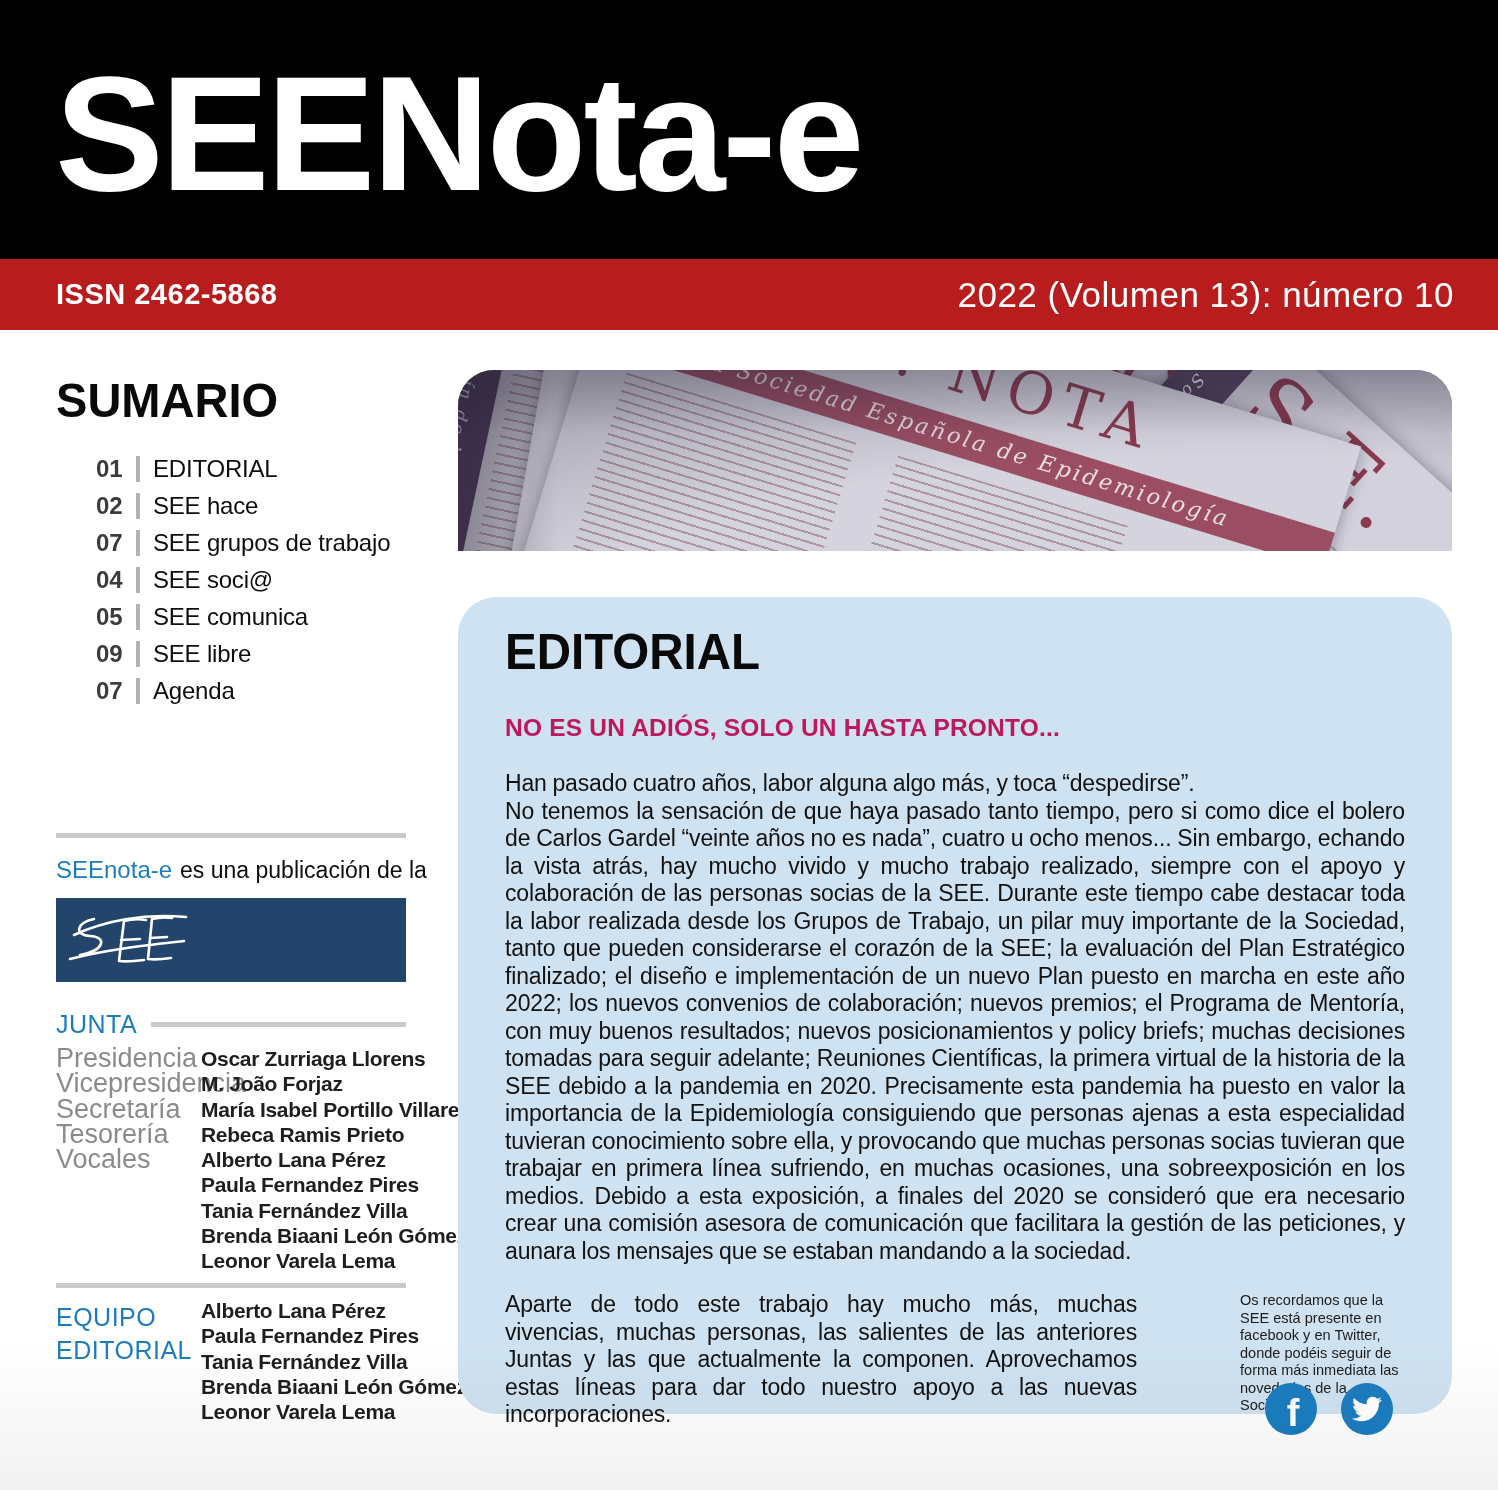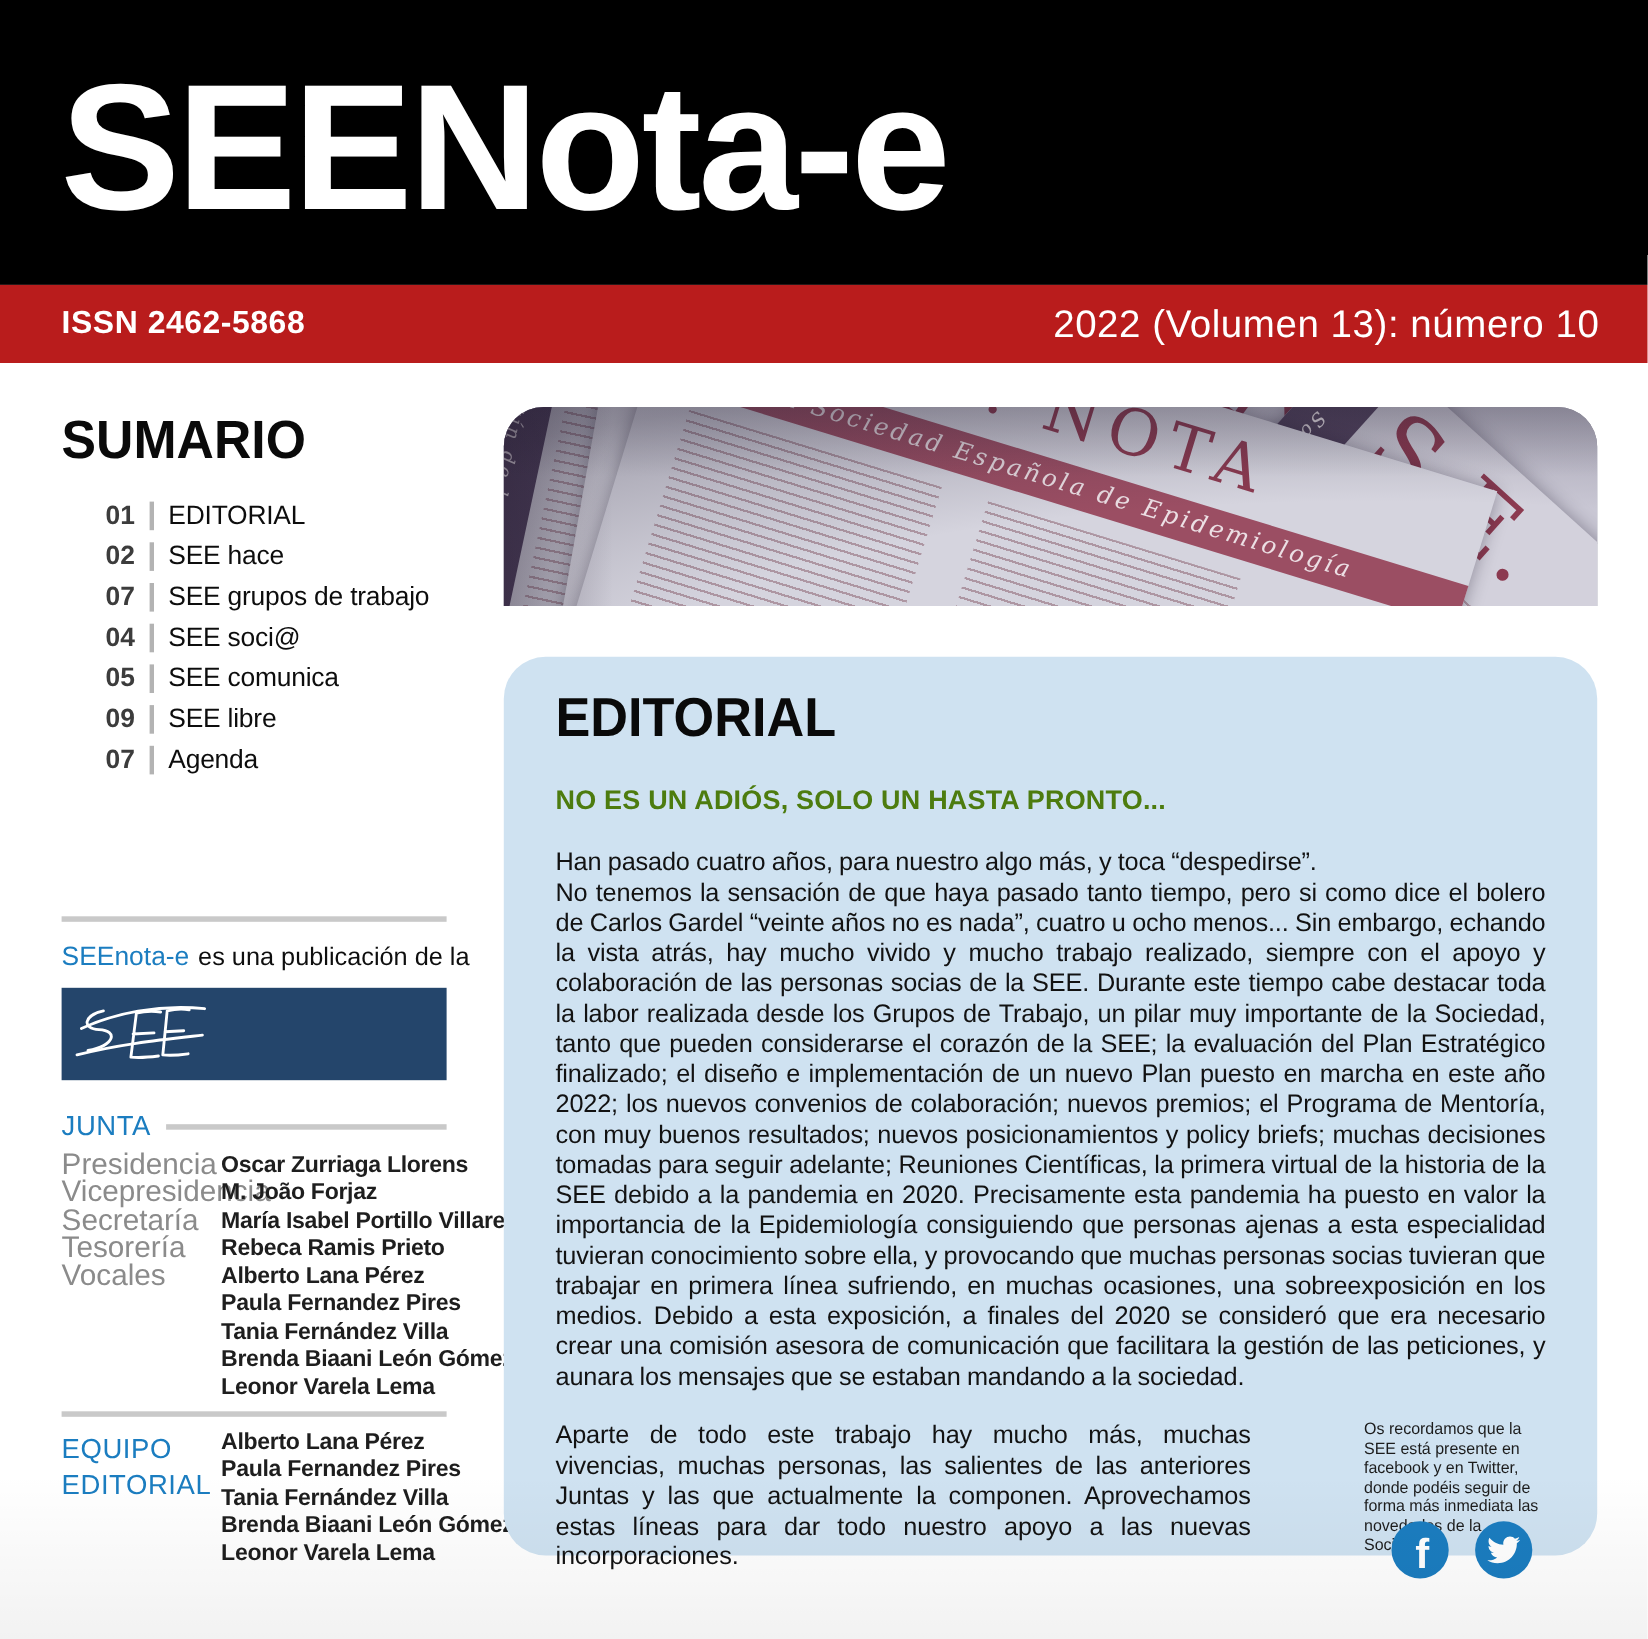--- a/index.html
+++ b/index.html
@@ -76,21 +76,21 @@
   .photo::after{content:"";position:absolute;inset:0;pointer-events:none;
         background:linear-gradient(90deg,rgba(40,30,50,.35),transparent 10%),
                    linear-gradient(rgba(30,25,45,.22),transparent 35%),
                    radial-gradient(120% 150% at 80% 130%,transparent 55%,rgba(40,35,55,.30));}
 
   
   .panel{position:absolute;left:458px;top:597px;width:994px;height:817px;background:#cfe2f1;
         border-radius:38px;box-sizing:border-box;padding:26px 47px 0 47px;}
   .ed-heading{font-size:50px;line-height:1.18;font-weight:700;color:#0a0a0a;letter-spacing:0;
         transform:scaleX(.95);transform-origin:left;}
-  .ed-sub{margin-top:32px;font-size:24.5px;font-weight:700;color:#4d7c0f;letter-spacing:.2px;}
+  .ed-sub{margin-top:32px;font-size:24.5px;font-weight:700;color:#be185d;letter-spacing:.2px;}
   .ed-body{margin-top:28px;font-size:23px;line-height:27.5px;color:#121212;text-align:justify;
         letter-spacing:-.15px;word-spacing:-.5px;}
   .ed-body p{margin:0;}
   .ed-row2{margin-top:26px;display:flex;align-items:flex-start;}
   .ed-p2{width:632px;flex:none;font-size:23px;line-height:27.5px;color:#121212;text-align:justify;
         letter-spacing:-.15px;word-spacing:-.5px;}
   .ed-note{margin-left:auto;width:165px;flex:none;font-size:15px;line-height:17.5px;color:#1c1c1c;
         transform:scaleX(.97);transform-origin:left top;}
   .social-fb{position:absolute;left:807px;top:786px;}
   .social-tw{position:absolute;left:883px;top:786px;}
@@ -254,21 +254,21 @@
         <div class="fcol"></div>
       </div>
 
     </div>
   </div>
 
   <div class="panel">
     <div class="ed-heading">EDITORIAL</div>
     <div class="ed-sub">NO ES UN ADIÓS, SOLO UN HASTA PRONTO...</div>
     <div class="ed-body">
-      <p>Han pasado cuatro años, para nuestro algo más, y toca “despedirse”.</p>
+      <p>Han pasado cuatro años, labor alguna algo más, y toca “despedirse”.</p>
       <p>No tenemos la sensación de que haya pasado tanto tiempo, pero si como dice el bolero de Carlos Gardel “veinte años no es nada”, cuatro u ocho menos... Sin embargo, echando la vista atrás, hay mucho vivido y mucho trabajo realizado, siempre con el apoyo y colaboración de las personas socias de la SEE. Durante este tiempo cabe destacar toda la labor realizada desde los Grupos de Trabajo, un pilar muy importante de la Sociedad, tanto que pueden considerarse el corazón de la SEE; la evaluación del Plan Estratégico finalizado; el diseño e implementación de un nuevo Plan puesto en marcha en este año 2022; los nuevos convenios de colaboración; nuevos premios; el Programa de Mentoría, con muy buenos resultados; nuevos posicionamientos y policy briefs; muchas decisiones tomadas para seguir adelante; Reuniones Científicas, la primera virtual de la historia de la SEE debido a la pandemia en 2020. Precisamente esta pandemia ha puesto en valor la importancia de la Epidemiología consiguiendo que personas ajenas a esta especialidad tuvieran conocimiento sobre ella, y provocando que muchas personas socias tuvieran que trabajar en primera línea sufriendo, en muchas ocasiones, una sobreexposición en los medios. Debido a esta exposición, a finales del 2020 se consideró que era necesario crear una comisión asesora de comunicación que facilitara la gestión de las peticiones, y aunara los mensajes que se estaban mandando a la sociedad.</p>
     </div>
     <div class="ed-row2">
       <div class="ed-p2">Aparte de todo este trabajo hay mucho más, muchas vivencias, muchas personas, las salientes de las anteriores Juntas y las que actualmente la componen. Aprovechamos estas líneas para dar todo nuestro apoyo a las nuevas incorporaciones.</div>
       <div class="ed-note">Os recordamos que la SEE está presente en facebook y en Twitter, donde podéis seguir de forma más inmediata las novedades de la Sociedad.</div>
     </div>
     <div class="social-fb">
       <div class="circle">
         <span class="fb-f">f</span>
       </div>

